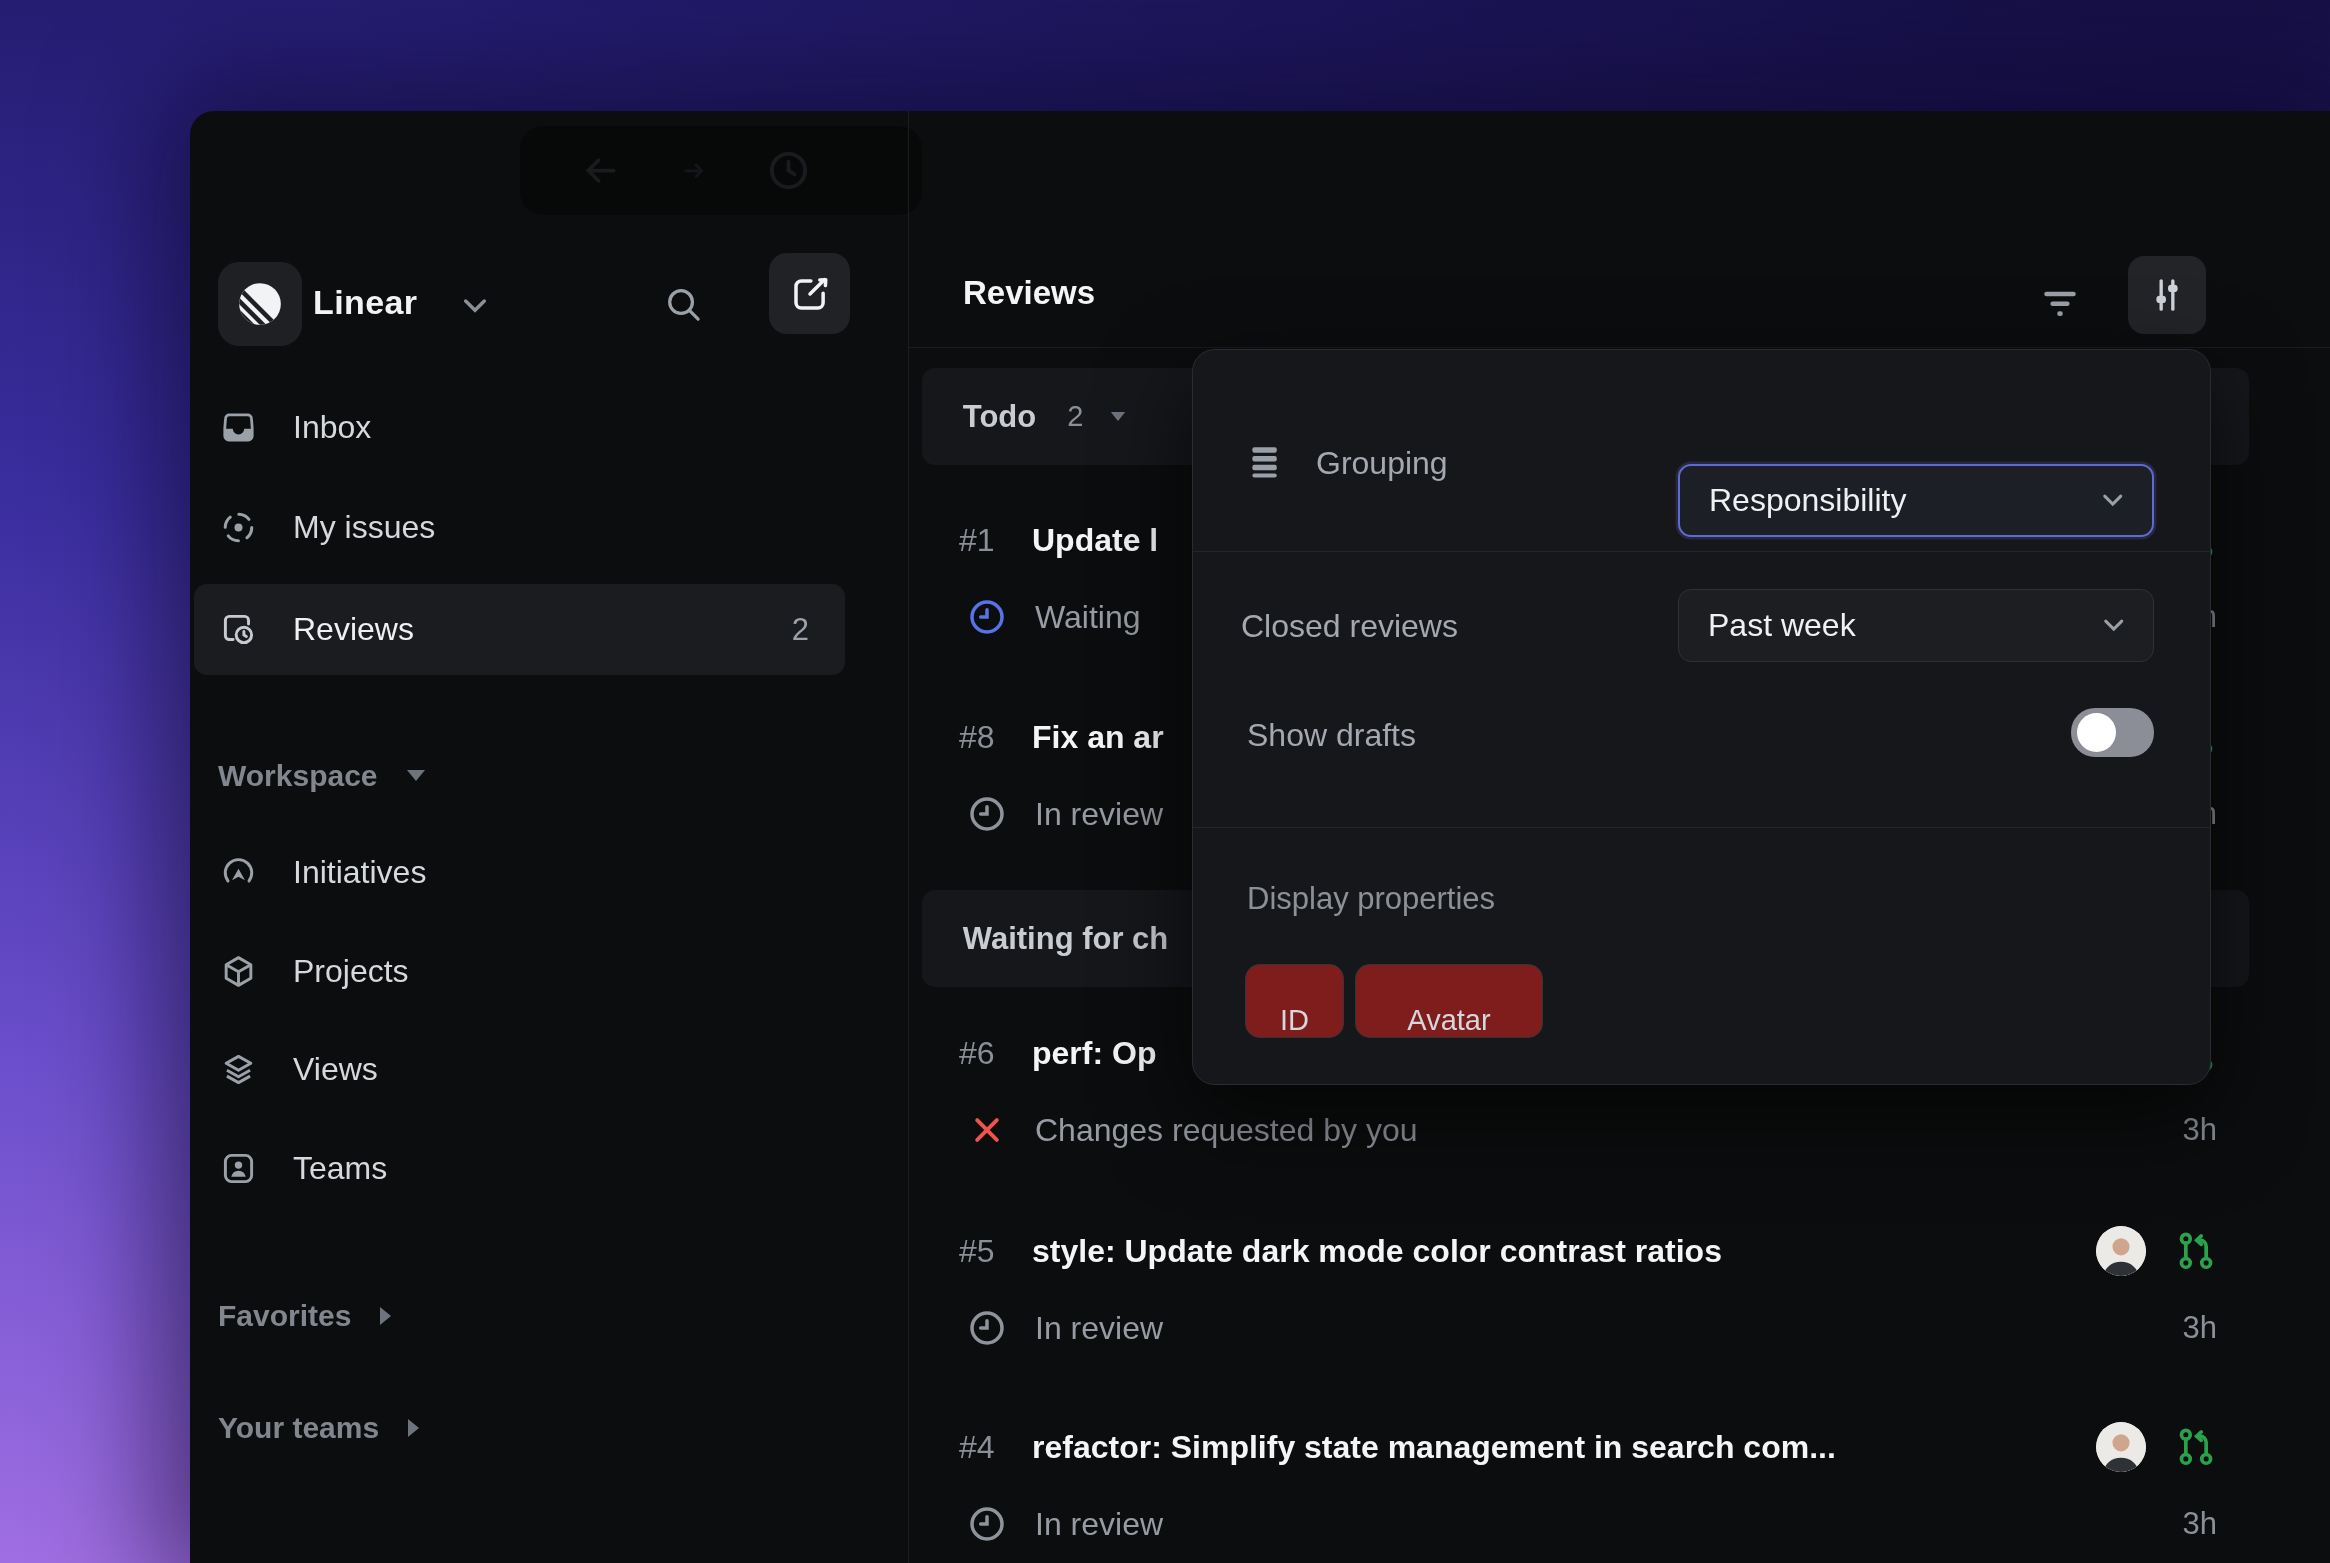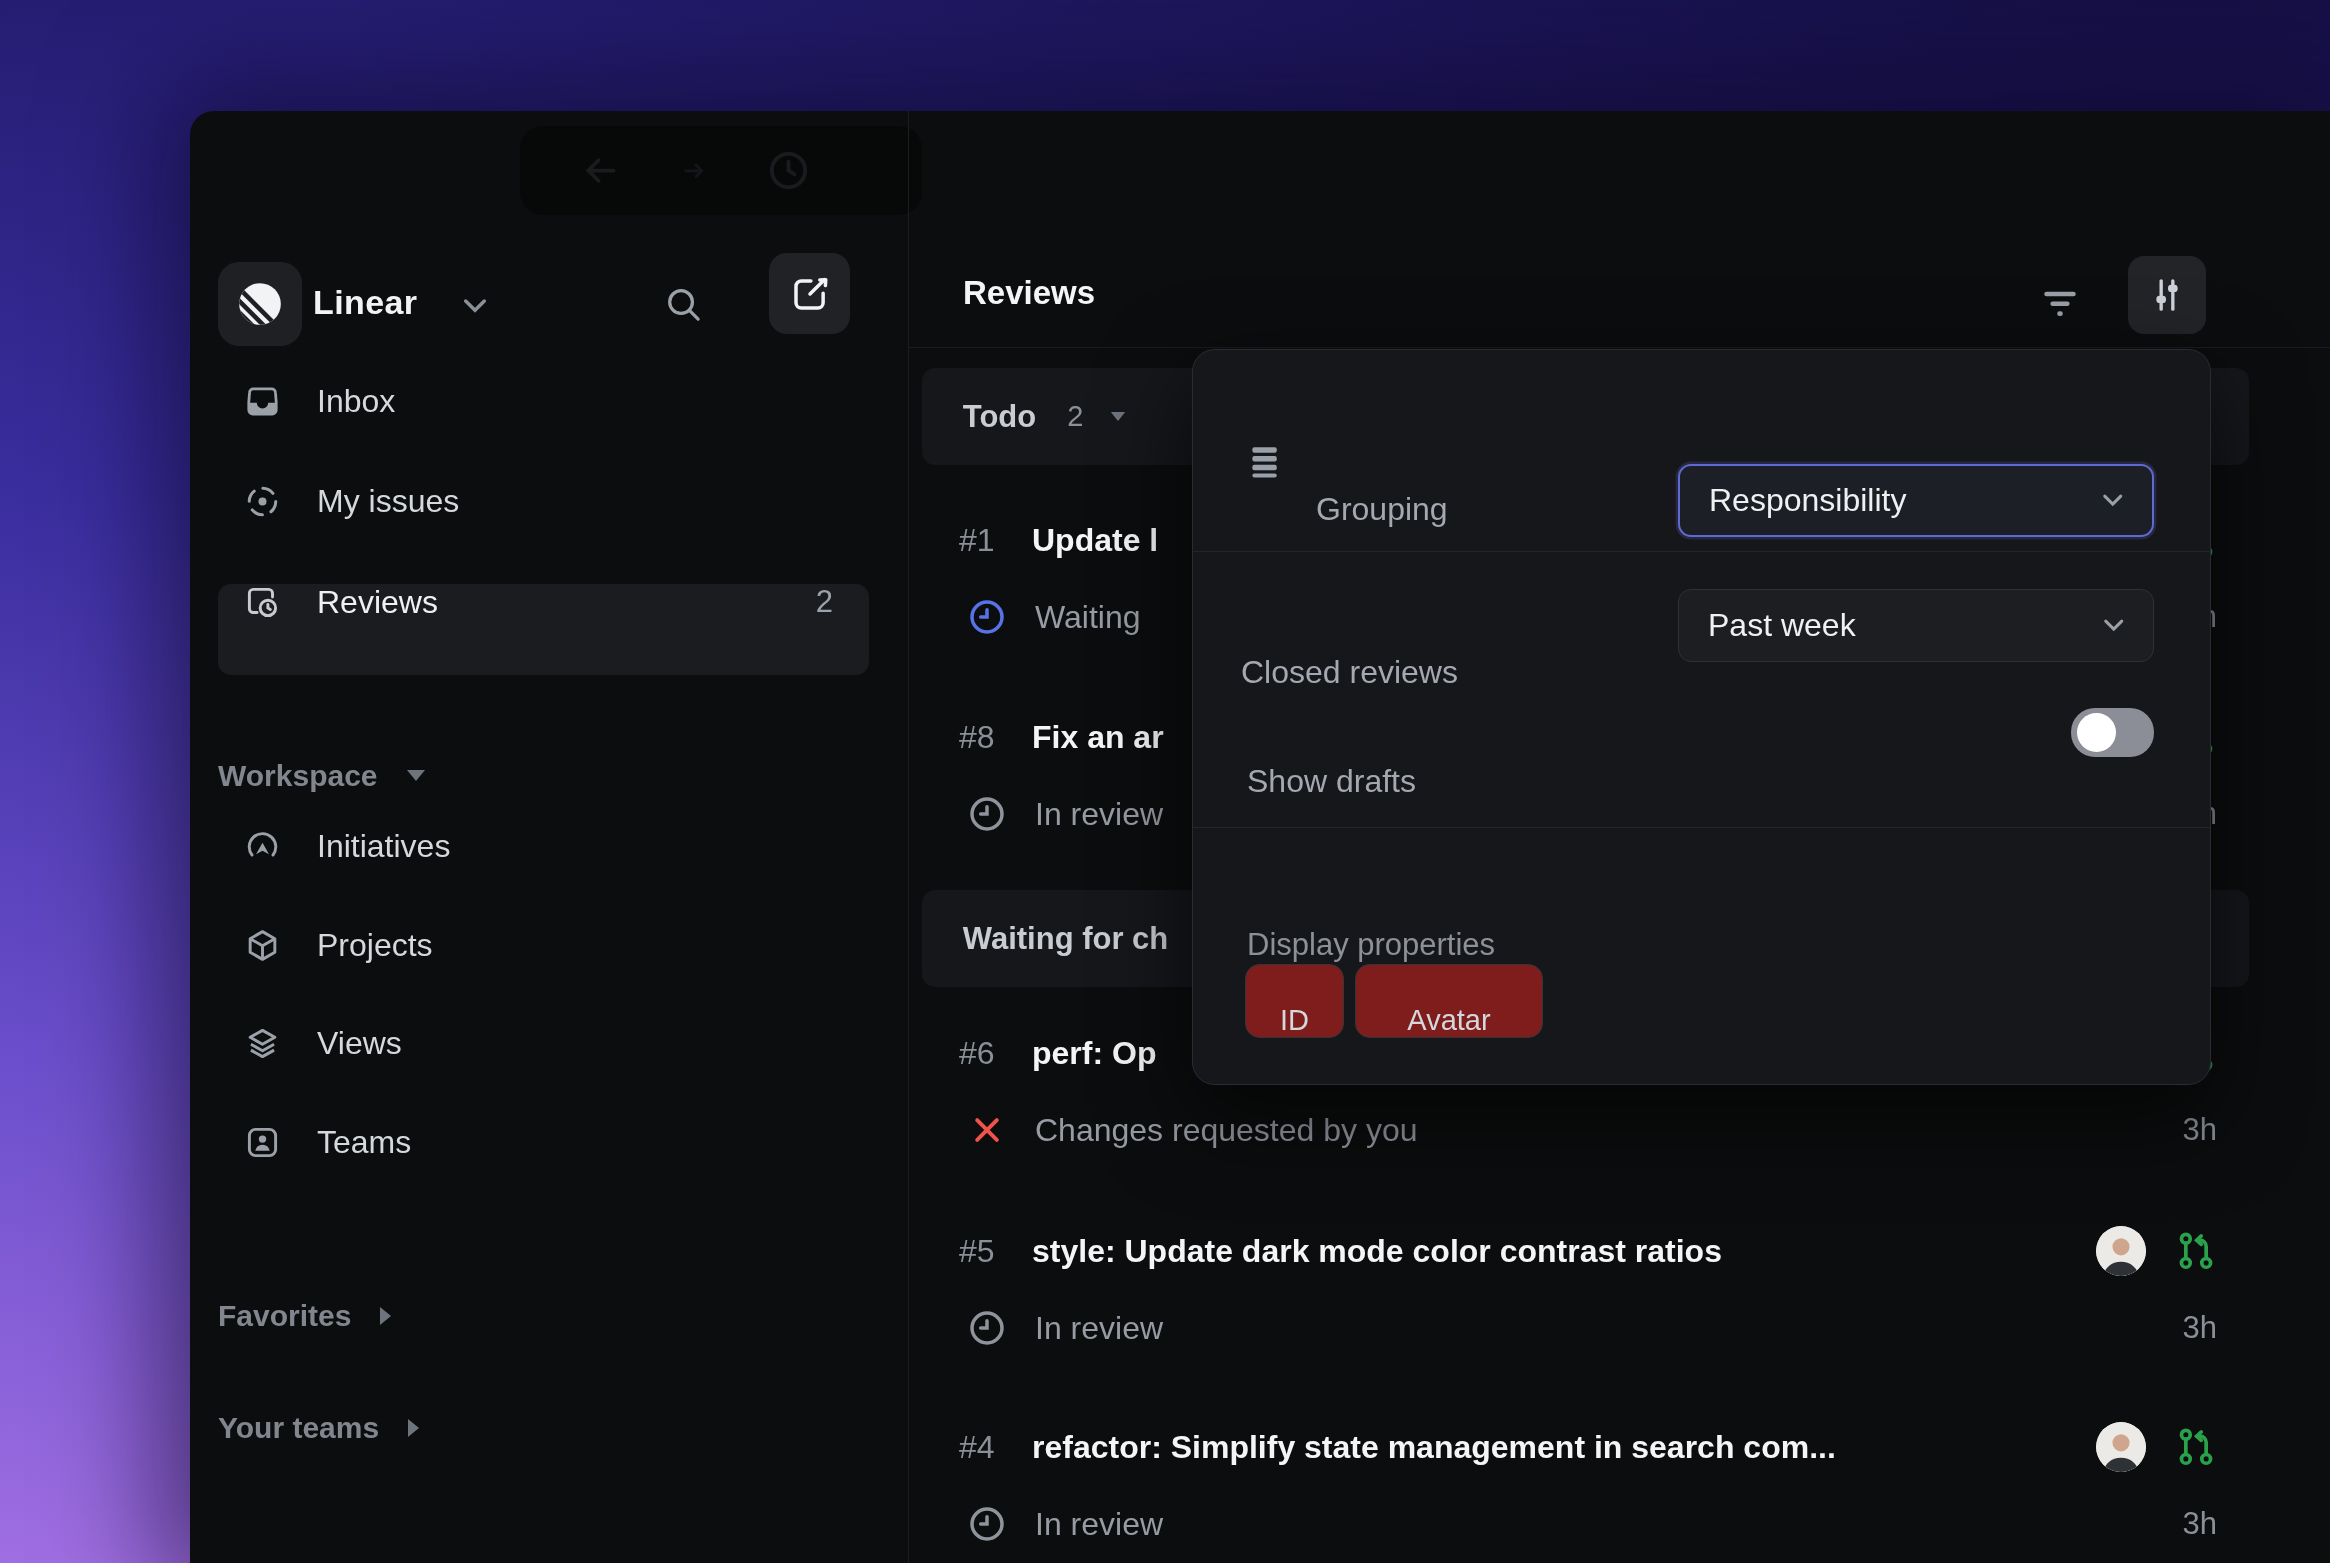--- a/index.html
+++ b/index.html
@@ -21,21 +21,21 @@
   .ghost-bar svg{opacity:.55;}
   
   .sidebar{position:absolute;left:0;top:0;width:718px;bottom:0;border-right:0.8px solid #1c1d21;}
   .brand-tile{position:absolute;left:28px;top:151px;width:84px;height:84px;border-radius:21px;background:#1f2024;
     display:flex;align-items:center;justify-content:center;}
   .brand-name{position:absolute;left:123px;top:172px;font-size:34px;font-weight:700;color:#f2f3f5;letter-spacing:0.4px;}
   .brand-caret{position:absolute;left:269px;top:184px;}
   .icon-btn-search{position:absolute;left:474px;top:174px;width:39px;height:39px;}
   .compose-btn{position:absolute;left:579px;top:142px;width:81px;height:81px;border-radius:18px;background:#212226;
     display:flex;align-items:center;justify-content:center;}
-  .srow{position:absolute;left:28px;width:651px;height:89px;display:flex;border-radius:13px;}
+  .srow{position:absolute;left:4px;width:651px;height:89px;display:flex;align-items:center;border-radius:13px;}
   .srow .sicon{width:37px;height:37px;margin-left:26px;flex:0 0 auto;display:flex;align-items:center;justify-content:center;}
   .srow .slabel{margin-left:36px;font-size:32px;color:#d5d8dc;font-weight:500;}
   .srow.selected{background:#1b1c20;}
   .srow.selected .slabel{color:#eef0f2;}
   .srow .sbadge{margin-left:auto;margin-right:36px;font-size:31px;color:#9ca2aa;}
   .sec-head{position:absolute;left:28px;display:flex;align-items:center;gap:29px;height:49px;
     font-size:30px;font-weight:600;color:#81868f;}
   .tri-down{width:0;height:0;border-left:9px solid transparent;border-right:9px solid transparent;border-top:11.3px solid #6e747d;}
   .tri-right{width:0;height:0;border-top:9px solid transparent;border-bottom:9px solid transparent;border-left:11.3px solid #6e747d;}
   
@@ -58,21 +58,21 @@
   .statusicon{width:40px;height:40px;margin-left:8px;flex:0 0 auto;}
   .rstatus{margin-left:28px;font-size:32px;color:#979ba3;white-space:nowrap;}
   .rtime{margin-left:auto;font-size:31px;color:#8a8f98;}
   .rightmeta{margin-left:auto;display:flex;align-items:center;gap:29px;}
   .avatar{width:50px;height:50px;border-radius:50%;overflow:hidden;background:#eceae7;flex:0 0 auto;}
   
   .popover{position:absolute;left:284px;top:238px;width:1019px;height:736px;background:#16171a;
     border:1.2px solid #2b2c31;border-radius:22.7px;box-sizing:border-box;z-index:10;
     box-shadow:0 32px 89px rgba(0,0,0,.65);}
   .pop-sep{position:absolute;left:0;right:0;height:1.2px;background:#242529;}
-  .pop-label{position:absolute;font-size:32px;font-weight:500;color:#a4a8b0;margin-top:46px;}
+  .pop-label{position:absolute;font-size:32px;font-weight:500;color:#a4a8b0;}
   .dropdown{position:absolute;left:485px;width:476px;height:73px;border-radius:13px;background:#1c1e22;
     border:1.2px solid #2e3036;box-sizing:border-box;display:flex;align-items:center;padding:0 26px 0 29px;}
   .dropdown.focused{background:#1d1f26;border:2px solid #5e6ad2;box-shadow:0 0 0 2.4px rgba(94,106,210,.22);margin-top:40px;}
   .dropdown .dval{font-size:32px;font-weight:500;color:#eef0f2;}
   .dropdown svg{margin-left:auto;}
   .toggle{position:absolute;left:878px;width:83px;height:49px;border-radius:24px;background:#8b8e96;}
   .toggle .knob{position:absolute;left:5.7px;top:4.9px;width:39px;height:39px;border-radius:50%;background:#ffffff;}
   .chip{position:absolute;height:74px;border-radius:14.6px;background:#7f1d1d;border:1.2px solid #34363c;
     box-sizing:border-box;display:flex;align-items:flex-end;justify-content:center;font-size:29px;font-weight:500;color:#d4d7db;}
 </style>

